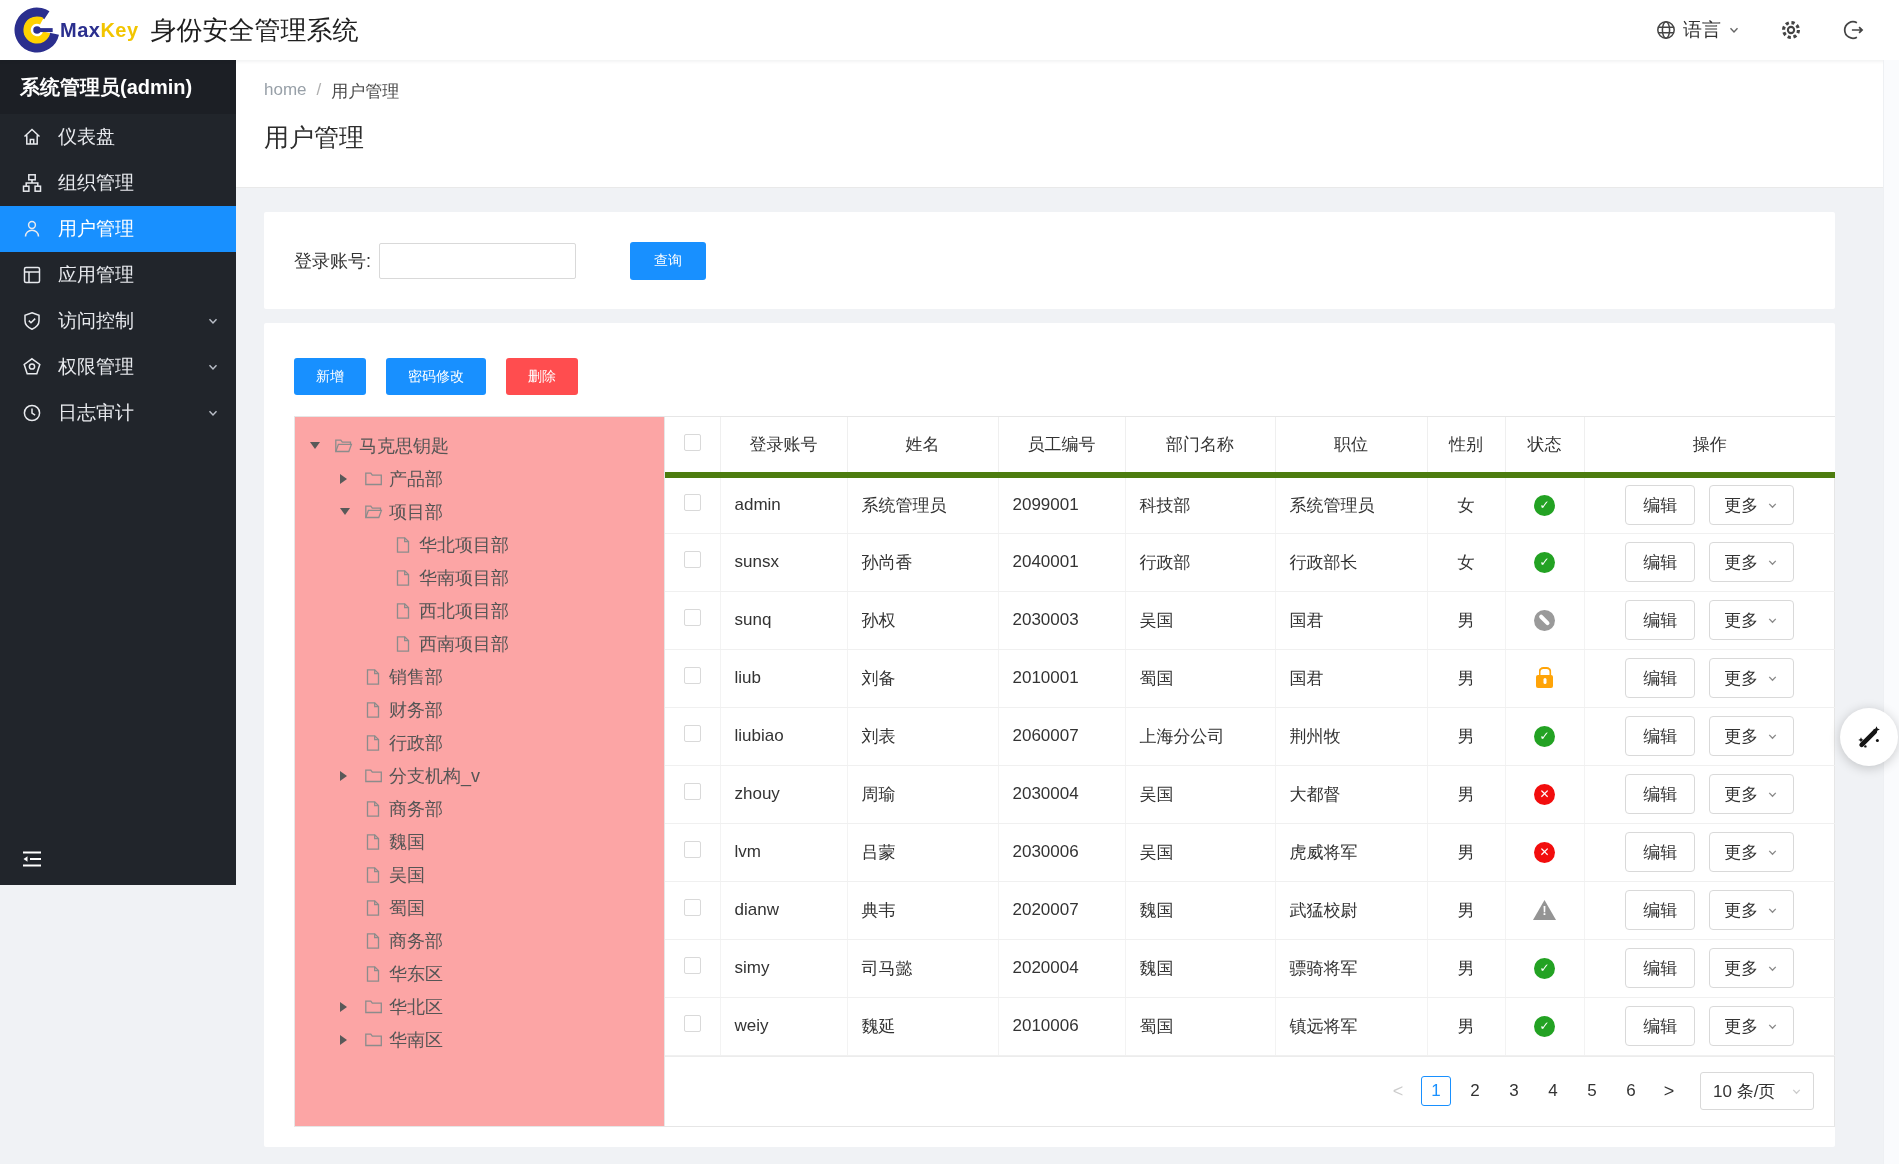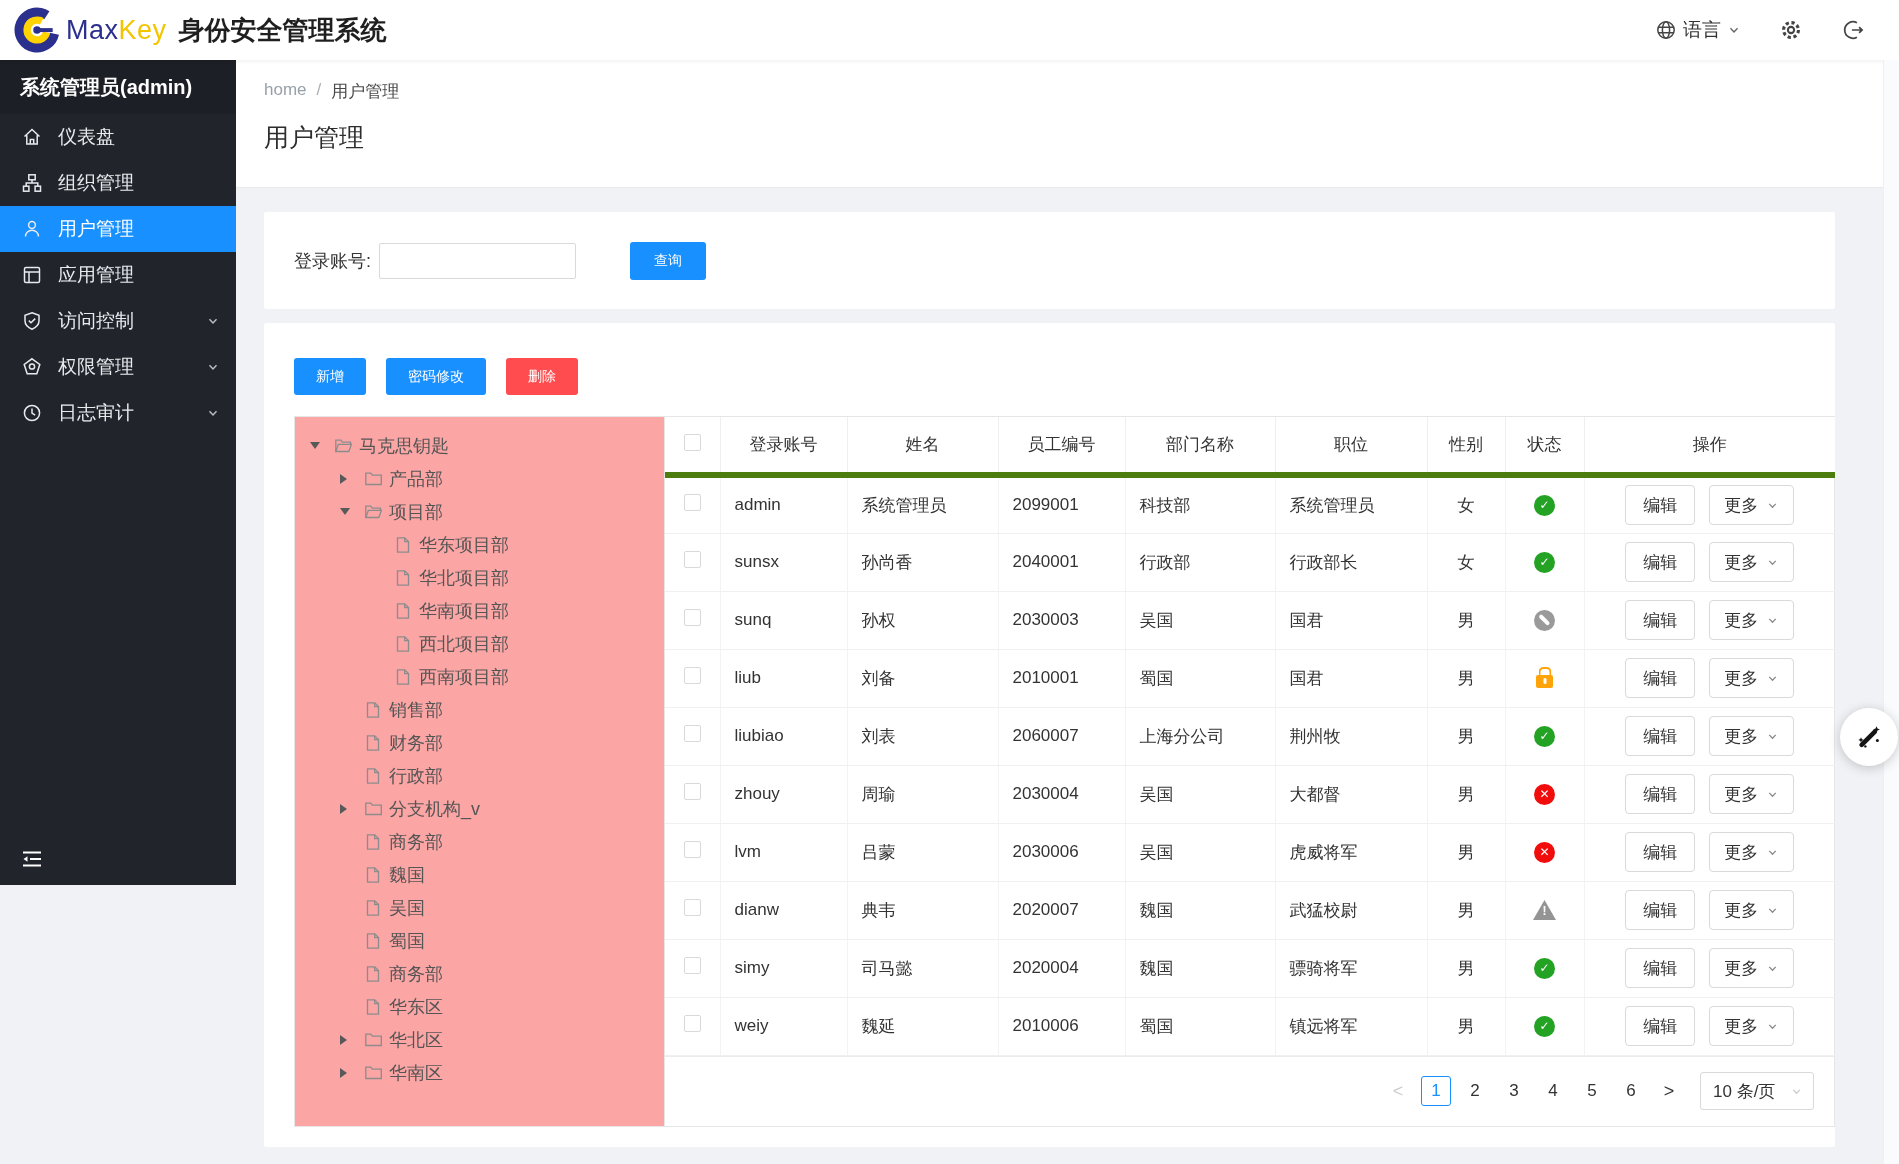--- a/index.html
+++ b/index.html
@@ -4,24 +4,24 @@
 <style>
   * { margin:0; padding:0; box-sizing:border-box; }
   html,body { width:1899px; height:1164px; overflow:hidden;
     font-family:"Liberation Sans","DejaVu Sans",sans-serif; background:#f0f2f5; color:#333; }
 
   
   .app-header { position:absolute; top:0; left:0; width:1899px; height:60px; background:#fff;
     display:flex; align-items:center; justify-content:space-between; padding:0 34px 0 14px;
     box-shadow:0 1px 4px rgba(0,21,41,.08); z-index:20; }
   .brand { display:flex; align-items:center; }
-  .brand-text { font-size:27px; font-weight:normal; letter-spacing:.5px; margin-left:6px; }
+  .brand-text { font-size:20px; font-weight:bold; letter-spacing:.5px; }
   .brand-max { color:#2b2f8e; }
   .brand-key { color:#f2c500; }
-  .app-title { font-size:26px; font-weight:bold; color:#1f1f1f; margin-left:12px; }
+  .app-title { font-size:26px; font-weight:normal; color:#1f1f1f; margin-left:12px; }
   .header-right { display:flex; align-items:center; gap:38px; }
   .lang-menu { display:flex; align-items:center; gap:6px; cursor:pointer; color:#333; font-size:19px; }
   .hdr-icon-btn { display:flex; align-items:center; cursor:pointer; }
   .hdr-icon-btn svg, .lang-menu svg.globe { stroke:#444; }
 
   
   .sidebar { position:absolute; left:0; top:60px; width:236px; height:825px; background:#21252b; z-index:10; }
   .side-user { height:54px; display:flex; align-items:center; padding-left:20px; color:#fff;
     font-size:20px; font-weight:bold; background:#1c1f25; }
   .side-item { height:46px; display:flex; align-items:center; padding:0 16px 0 22px; color:#e8eaee;
@@ -322,30 +322,20 @@
               <span class="tree-label">项目部</span>
             </div>
             <div class="tree-item" style="padding-left: 73px;">
               <span class="caret-slot"></span>
               <span class="tree-ico">
                 <svg width="18" height="18" viewBox="0 0 18 18" fill="none" stroke-width="1.3">
                   <path d="M3.5 1.8h7.2l3.8 3.8v10.6H3.5z"></path>
                   <path d="M10.7 1.8v3.8h3.8"></path>
                 </svg>
               </span>
-              <span class="tree-label">华东项目部</span>
-            </div>
-            <div class="tree-item" style="padding-left: 73px;">
-              <span class="caret-slot"></span>
-              <span class="tree-ico">
-                <svg width="18" height="18" viewBox="0 0 18 18" fill="none" stroke-width="1.3">
-                  <path d="M3.5 1.8h7.2l3.8 3.8v10.6H3.5z"></path>
-                  <path d="M10.7 1.8v3.8h3.8"></path>
-                </svg>
-              </span>
               <span class="tree-label">华北项目部</span>
             </div>
             <div class="tree-item" style="padding-left: 73px;">
               <span class="caret-slot"></span>
               <span class="tree-ico">
                 <svg width="18" height="18" viewBox="0 0 18 18" fill="none" stroke-width="1.3">
                   <path d="M3.5 1.8h7.2l3.8 3.8v10.6H3.5z"></path>
                   <path d="M10.7 1.8v3.8h3.8"></path>
                 </svg>
               </span>

